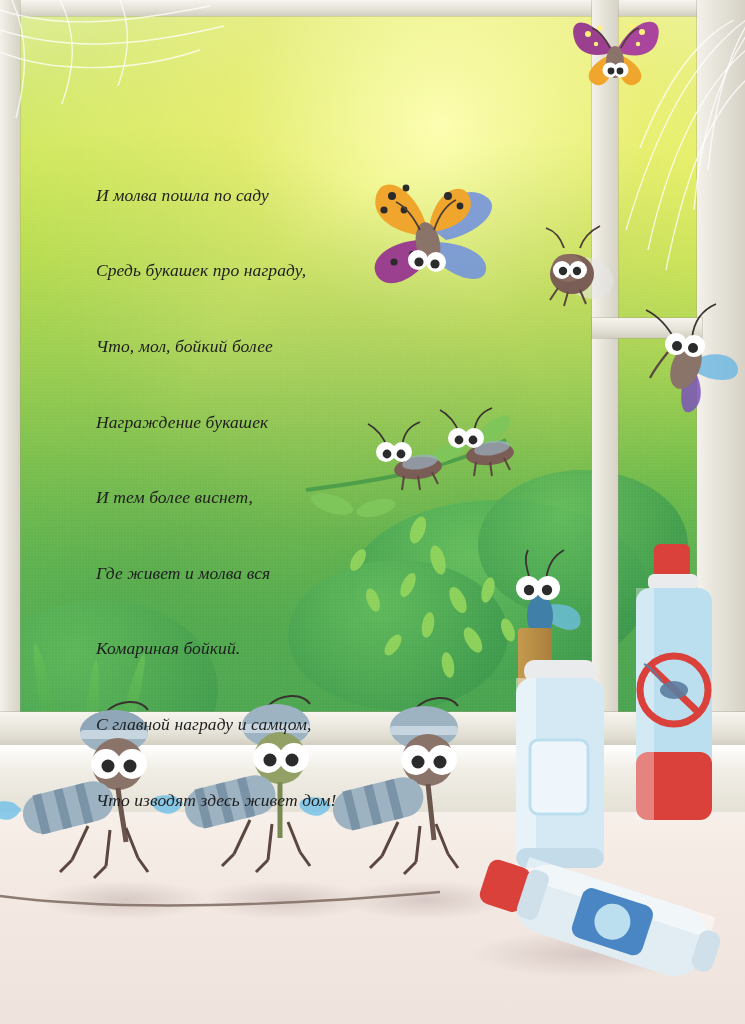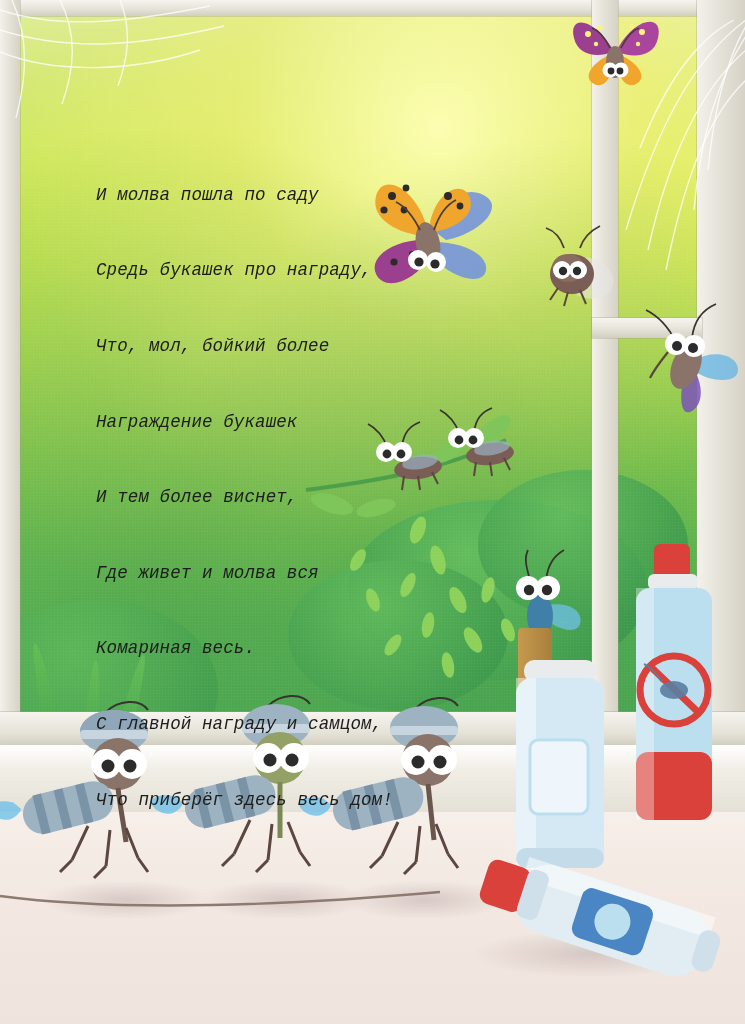--- a/index.html
+++ b/index.html
@@ -126,21 +126,21 @@
     top: 82px;
     width: 330px;
     font-family: "Liberation Serif", serif;
     font-style: italic;
     font-size: 17.5px;
     line-height: 25.2px;
     color: #1d1d1d;
     letter-spacing: .1px;
     white-space: pre-wrap;
   }
-  .stanza { margin: 0 0 24px 0; font-family: Liberation Mono, monospace; }
+  .stanza { margin: 0 0 24px 0; }
   .stanza:last-child { margin-bottom: 0; }
   .line { display: block; }
 
   
   .bug { position: absolute; }
   .bug svg { display: block; overflow: visible; }
 
   
   .can { position: absolute; }
 </style>
@@ -502,23 +502,23 @@
   </div>
 
   <div class="poem">
     <div class="stanza">
       <span class="line">И молва пошла по саду</span>
       <span class="line">Средь букашек про награду,</span>
       <span class="line">Что, мол, бойкий более</span>
       <span class="line">Награждение букашек</span>
       <span class="line">И тем более виснет,</span>
       <span class="line">Где живет и молва вся</span>
-      <span class="line">Комариная весь.</span>
+      <span class="line">Комариная бойкий.</span>
       <span class="line">С главной награду и самцом,</span>
-      <span class="line">Что приберёг здесь весь дом!</span>
+      <span class="line">Что изводят здесь живет дом!</span>
     </div>
     <div class="stanza">
       
       
       
       
     </div>
   </div>
 
 </div>

